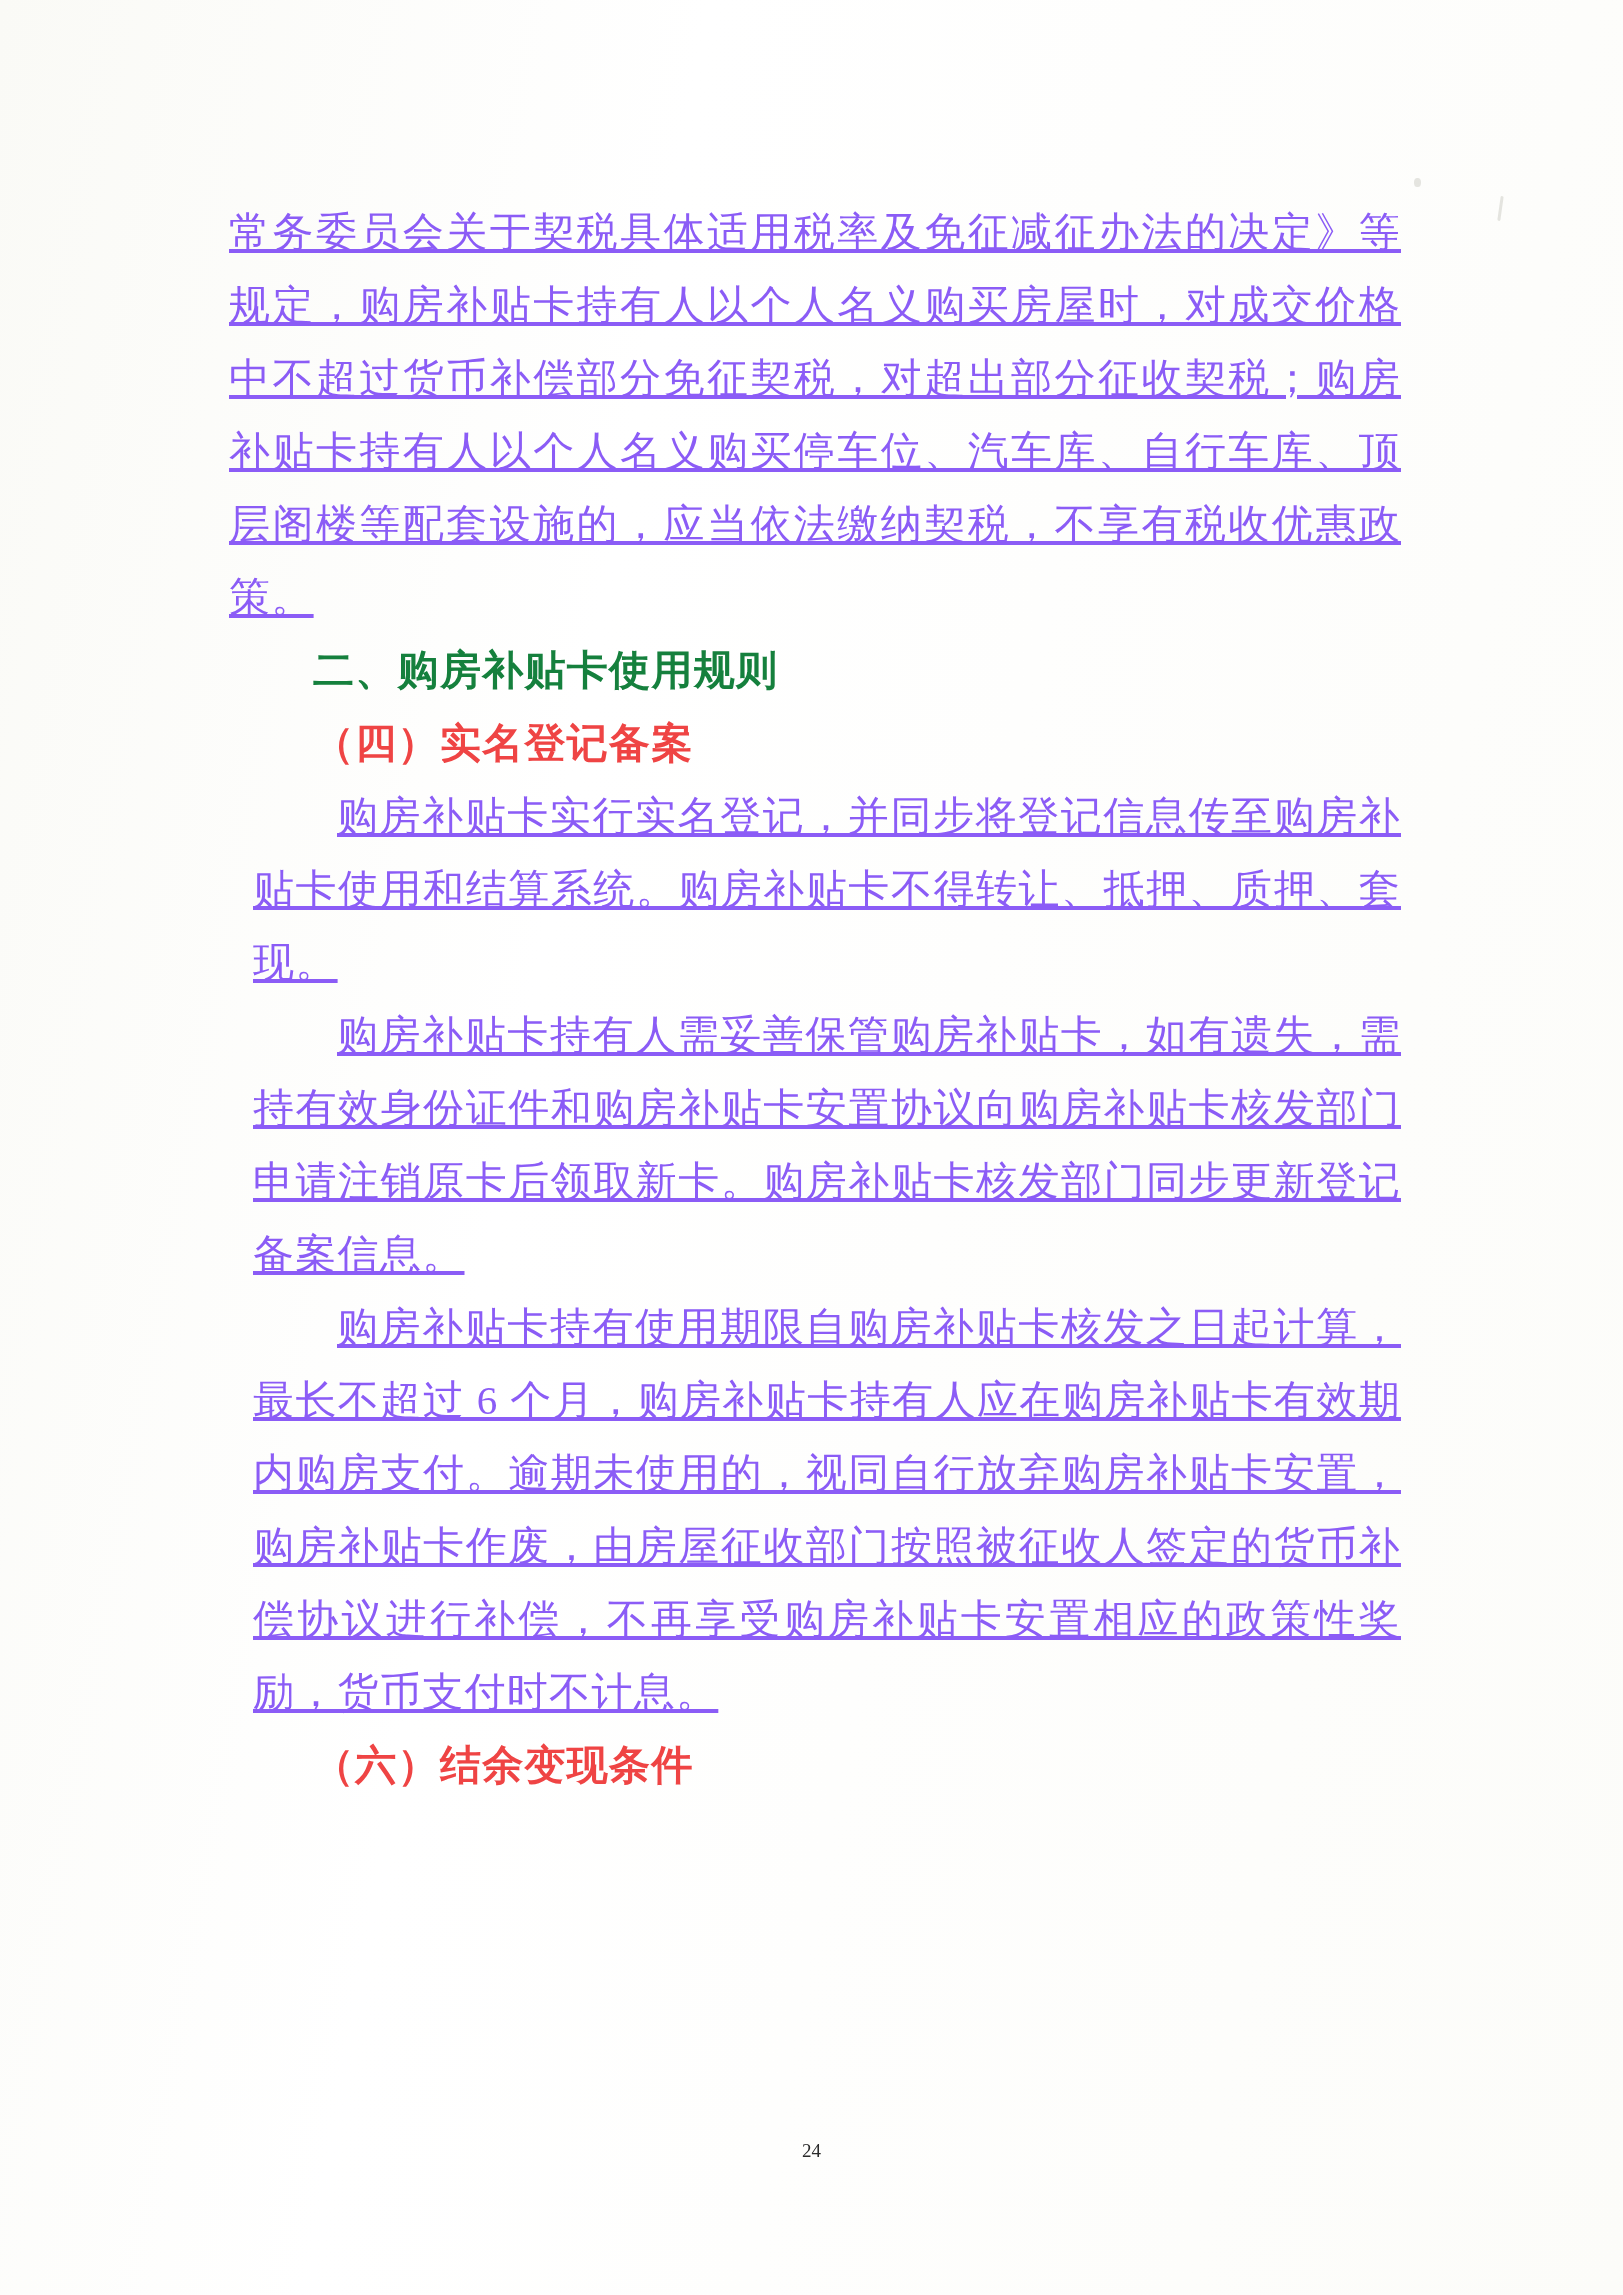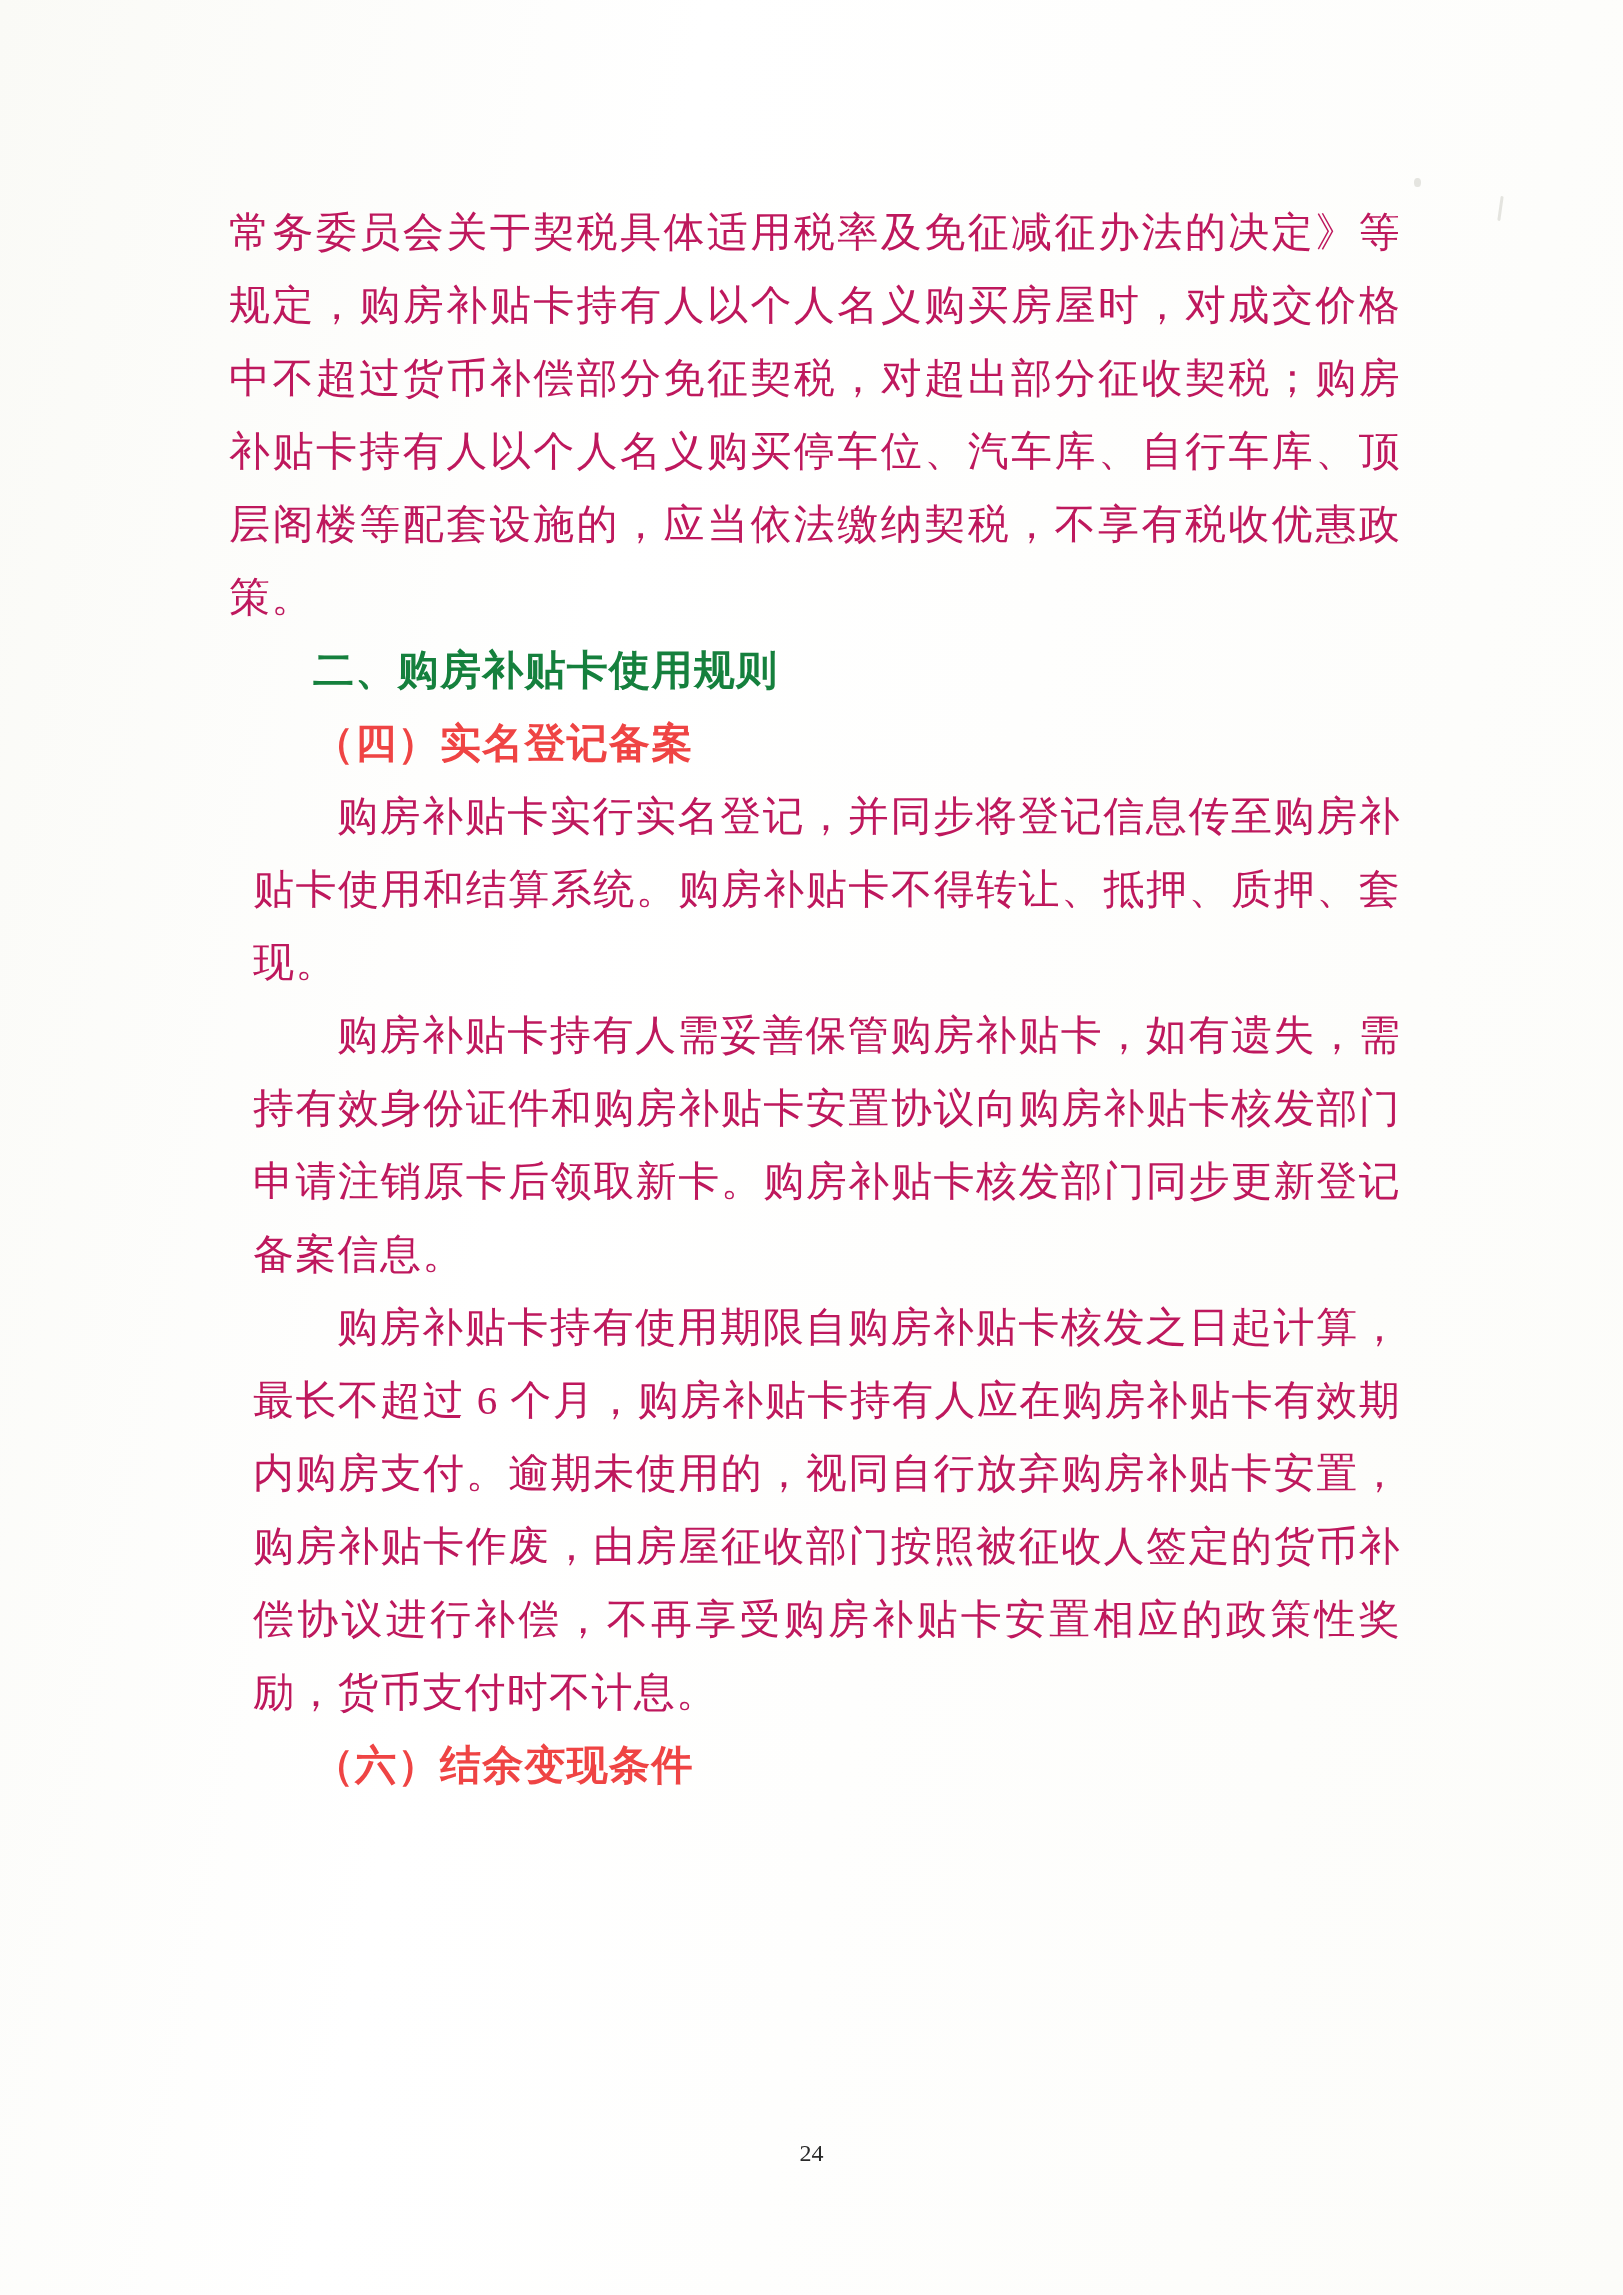--- a/index.html
+++ b/index.html
@@ -36,23 +36,24 @@
   }
   p, h2, h3 {
     margin: 0;
     padding: 0;
   }
   .body-line,
   .para {
     font-size: 41px;
     line-height: 73px;
     letter-spacing: 1.3px;
-    color: #be185d;
+    color: #8b5cf6;
     text-align: justify;
     text-justify: inter-character;
+    text-decoration: underline;
   }
   .para {
     text-indent: 0;
   }
   .indent2 {
     text-indent: 84px;
     margin-left: 24px;
   }
   .heading {
     font-size: 41px;
@@ -74,21 +75,21 @@
   }
   .block {
     margin-bottom: 0;
   }
   .page-number {
     position: absolute;
     left: 0;
     right: 0;
     top: 2140px;
     text-align: center;
-    font-size: 24px;
+    font-size: 19px;
     color: #2a2a2a;
     font-family: "Liberation Serif", "DejaVu Serif", serif;
   }
   .speck {
     position: absolute;
     background: #cfcfc8;
     border-radius: 50%;
     opacity: .55;
   }
   .speck-a { left: 1414px; top: 178px; width: 6.5px; height: 9.2px; }

